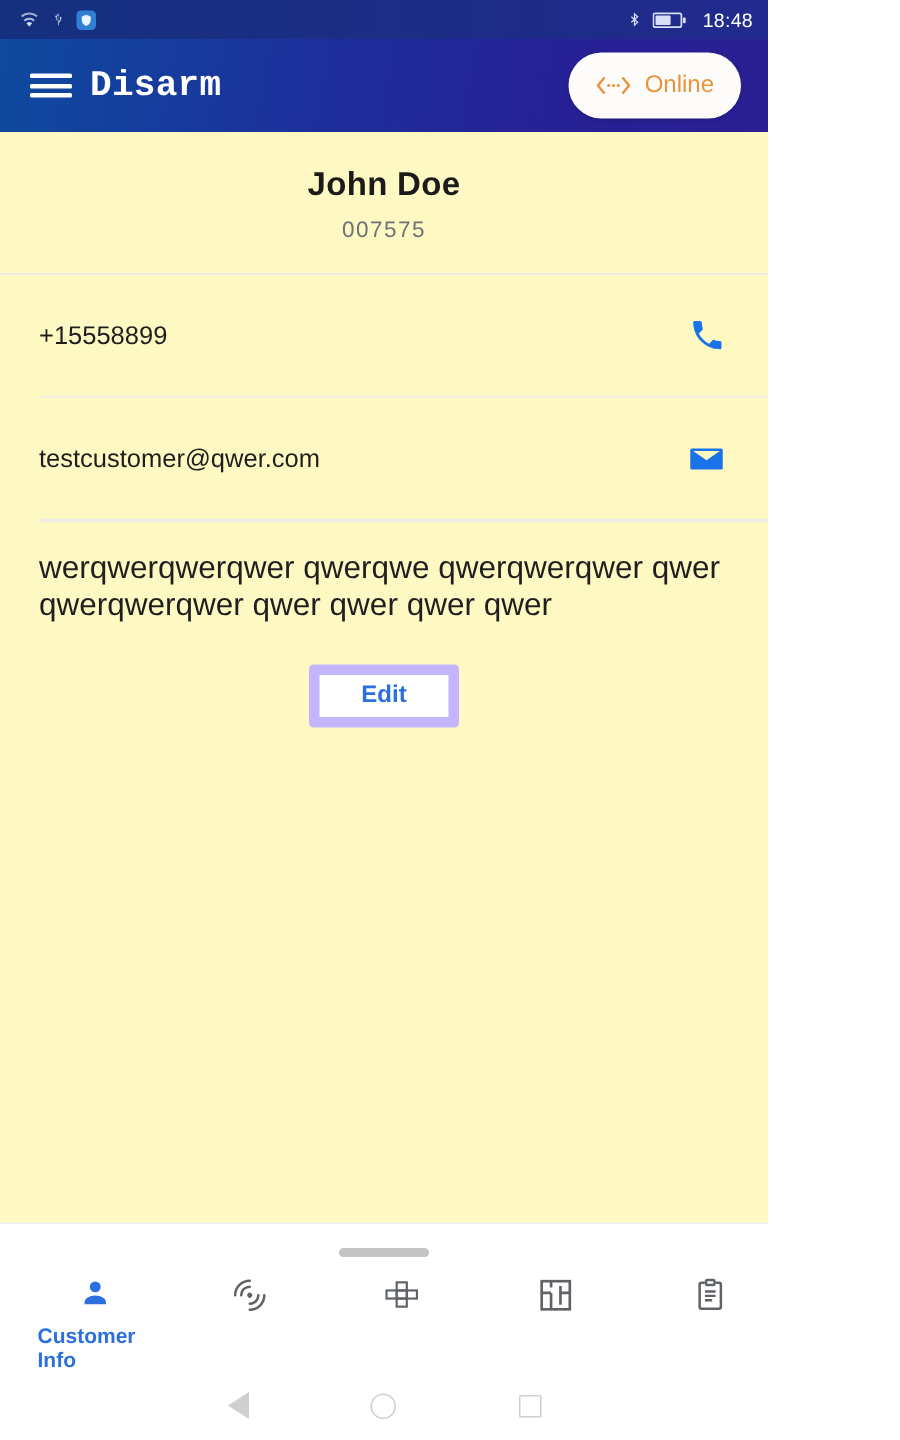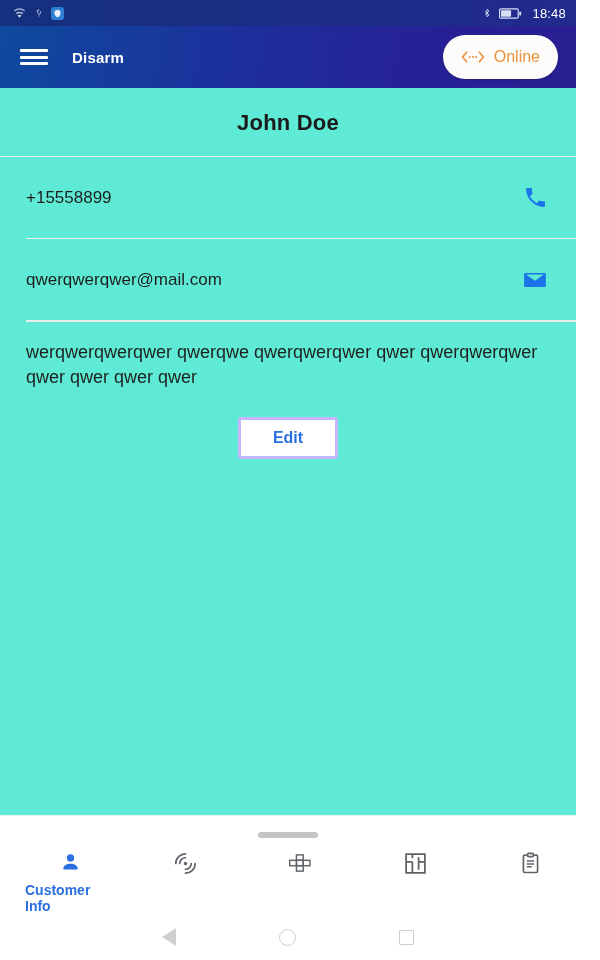--- a/index.html
+++ b/index.html
@@ -2,21 +2,21 @@
 <html><head>
 <meta charset="utf-8">
 <style>
   * { margin:0; padding:0; box-sizing:border-box; }
   html, body {
     width:600px; height:960px;
     font-family:"Liberation Sans", sans-serif;
     background:#ffffff;
     overflow:hidden;
   }
-  .phone { position:relative; width:576px; height:960px; display:flex; flex-direction:column; background:#fff; }
+  .phone { position:relative; width:512px; height:960px; display:flex; flex-direction:column; background:#fff; }
 
   
   .statusbar {
     height:26px; flex:0 0 26px;
     background:#1b2f8a;
     background:linear-gradient(90deg,#15307e 0%, #1c2d86 55%, #222a8e 100%);
     display:flex; align-items:center; justify-content:space-between;
     padding:0 10px 0 12px;
   }
   .sb-left, .sb-right { display:flex; align-items:center; gap:7px; }
@@ -28,57 +28,57 @@
   }
 
   
   .appbar {
     height:62px; flex:0 0 62px;
     background:linear-gradient(100deg,#0e4a9e 0%, #1d2f9c 42%, #262196 72%, #2a1f93 100%);
     display:flex; align-items:center; padding:0 18px 0 20px; position:relative;
   }
   .hamburger { width:28px; height:22px; display:flex; flex-direction:column; justify-content:space-between; cursor:pointer; padding:3px 0; }
   .hamburger span { display:block; height:3px; background:#fff; border-radius:1px; }
-  .appbar-title { color:#fff; font-size:15px; font-weight:bold; margin-left:24px; letter-spacing:.2px; }
+  .appbar-title { color:#fff; font-size:24px; font-weight:bold; margin-left:12px; letter-spacing:.2px;font-family:Liberation Mono, monospace; }
   .online-pill {
     margin-left:auto;
     background:#fdfcfa; border-radius:24px;
     height:44px; min-width:105px; padding:0 18px;
     display:flex; align-items:center; gap:9px; cursor:pointer;
     box-shadow:0 1px 3px rgba(0,0,0,.18);
   }
   .online-label { color:#e8943a; font-size:16px; }
 
   
-  .content { flex:1 1 auto; background:#5eead4; overflow:hidden; position:relative; }
+  .content { flex:1 1 auto; background:#fef9c3; overflow:hidden; position:relative; }
 
   .cust-header { padding:22px 20px 20px; text-align:center; }
   .cust-name { font-size:22px; font-weight:bold; color:#1b1b1b; letter-spacing:.2px; }
   .cust-id { font-size:15px; color:#6e7378; margin-top:9px; letter-spacing:1px; }
 
   .hdr-divider { height:1px; background:#e9e9e9; width:100%; }
 
   .info-row {
     height:81px; display:flex; align-items:center;
     padding:0 24px 0 26px; cursor:pointer; position:relative;justify-content:flex-end;
   }
   .info-text { font-size:17px; color:#1e1e1e; flex:1 1 auto; }
   .row-divider { height:1px; background:#ececec; margin-left:26px; }
 
   .icon-btn { width:34px; height:34px; display:flex; align-items:center; justify-content:center; cursor:pointer; }
 
   .notes {
     padding:18px 26px 0 26px;
-    font-size:18px; line-height:25px; color:#1f1f1f;
+    font-size:21px; line-height:25px; color:#1f1f1f;
   }
 
   .edit-wrap { display:flex; justify-content:center; padding:27px 0 0 0; }
   .edit-btn {
     width:100px; height:42px; background:#fff;
-    border:3px solid #c4b5fd; border-radius:3px;
+    border:7px solid #c4b5fd; border-radius:3px;
     color:#2b6fe0; font-size:16px; font-weight:bold;
     display:flex; align-items:center; justify-content:center; cursor:pointer;
   }
 
   
   .sheet-top { border-top:1px solid #eeeeee; padding-top:10px; }
   .handle-wrap { display:flex; justify-content:center; padding:6px 0 4px; }
   .handle { width:60px; height:6px; border-radius:3px; background:#c4c4c4; cursor:pointer; }
 
   
@@ -144,35 +144,36 @@
         <circle cx="19" cy="9" r="1.3" fill="#e8943a" stroke="none"></circle>
       </svg>
       <span class="online-label">Online</span>
     </div>
   </div>
 
   <div class="content">
 
     <div class="cust-header">
       <div class="cust-name">John Doe</div>
+      <div class="cust-id">007575</div>
     </div>
     <div class="hdr-divider"></div>
 
     <div class="info-row">
       <span class="info-text">+15558899</span>
       <span class="icon-btn">
         <svg width="25" height="25" viewBox="0 0 24 24" fill="#1a73e8">
           <path d="M6.6 10.8a15.1 15.1 0 0 0 6.6 6.6l2.2-2.2c.3-.3.7-.4 1-.2 1.2.4 2.4.6 3.7.6.6 0 1 .5 1 1V20c0 .6-.4 1-1 1C10.8 21 3 13.2 3 3.9c0-.6.5-1 1-1h3.5c.6 0 1 .4 1 1 0 1.3.2 2.5.6 3.7.1.4 0 .8-.2 1.1l-2.3 2.1z"></path>
         </svg>
       </span>
     </div>
     <div class="row-divider"></div>
 
     <div class="info-row">
-      <span class="info-text">qwerqwerqwer@mail.com</span>
+      <span class="info-text">testcustomer@qwer.com</span>
       <span class="icon-btn">
         <svg width="26" height="26" viewBox="0 0 24 24" fill="#1a73e8">
           <path d="M3 5.5h18c.55 0 1 .45 1 1V17.5c0 .55-.45 1-1 1H3c-.55 0-1-.45-1-1V6.5c0-.55.45-1 1-1zm9 7.2L20.2 7H3.8L12 12.7z"></path>
         </svg>
       </span>
     </div>
     <div class="row-divider"></div>
 
     <div class="row-divider"></div>
 

